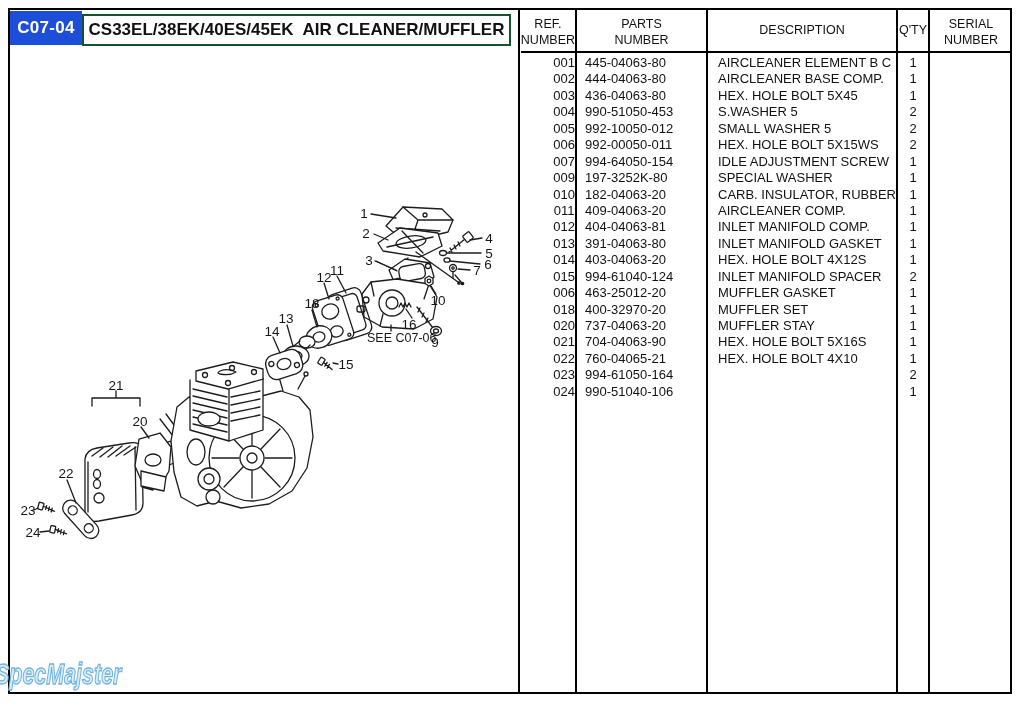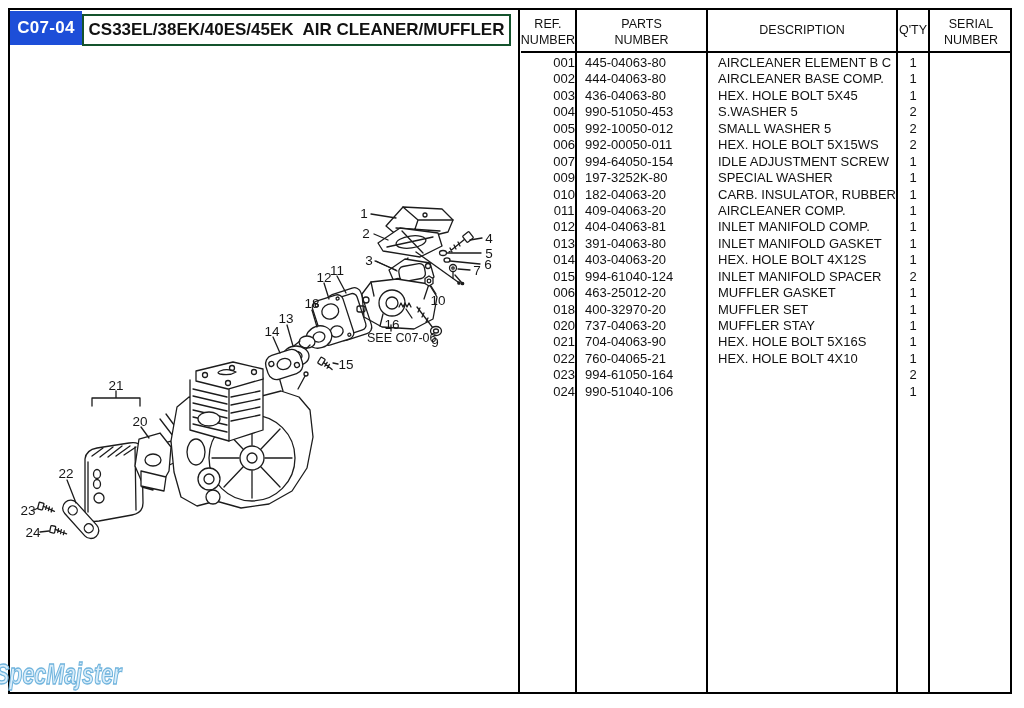--- a/index.html
+++ b/index.html
@@ -251,21 +251,21 @@
       <span class="callout" style="left: 489px; top: 253px;">5</span>
       <span class="callout" style="left: 488px; top: 264px;">6</span>
       <span class="callout" style="left: 477px; top: 270px;">7</span>
       <span class="callout" style="left: 435px; top: 342px;">9</span>
       <span class="callout" style="left: 438px; top: 300px;">10</span>
       <span class="callout" style="left: 337px; top: 270px;">11</span>
       <span class="callout" style="left: 324px; top: 277px;">12</span>
       <span class="callout" style="left: 286px; top: 318px;">13</span>
       <span class="callout" style="left: 272px; top: 331px;">14</span>
       <span class="callout" style="left: 346px; top: 364px;">15</span>
-      <span class="callout" style="left: 392px; top: 324px;">16</span>
+      <span class="callout" style="left: 409px; top: 324px;">16</span>
       <span class="callout" style="left: 312px; top: 303px;">18</span>
       <span class="callout" style="left: 140px; top: 421px;">20</span>
       <span class="callout" style="left: 116px; top: 385px;">21</span>
       <span class="callout" style="left: 66px; top: 473px;">22</span>
       <span class="callout" style="left: 28px; top: 510px;">23</span>
       <span class="callout" style="left: 33px; top: 532px;">24</span>
       <span class="callout callout-note" style="left: 367px; top: 338px;">SEE C07-06</span>
     </div>
 
   <div class="page-frame"></div>

